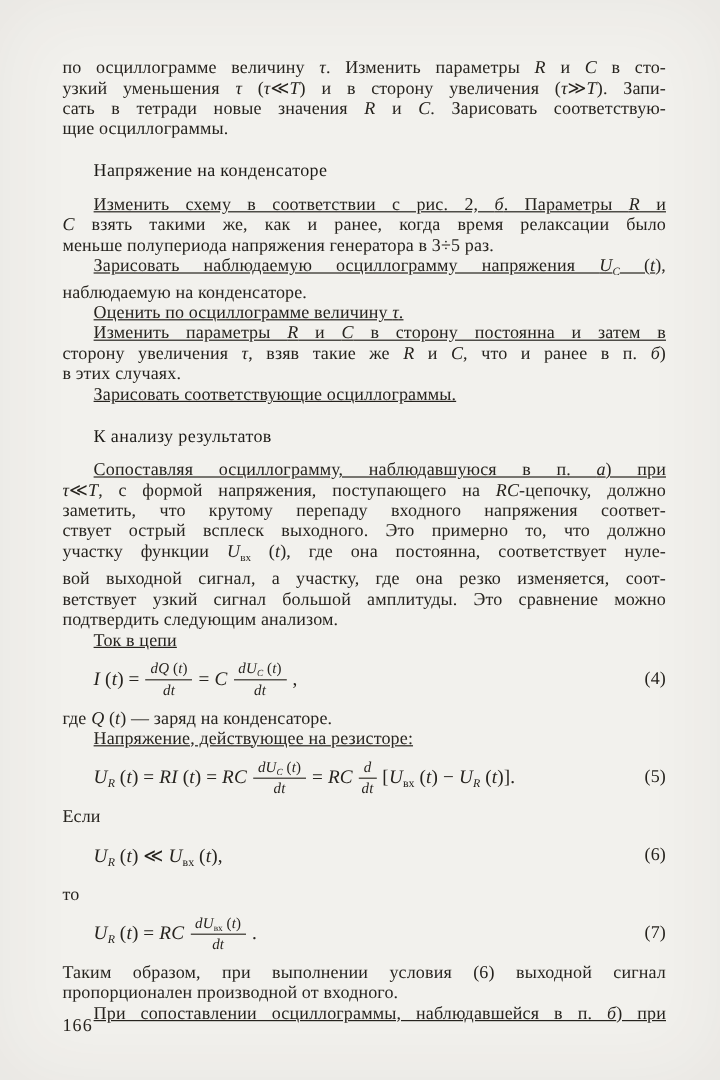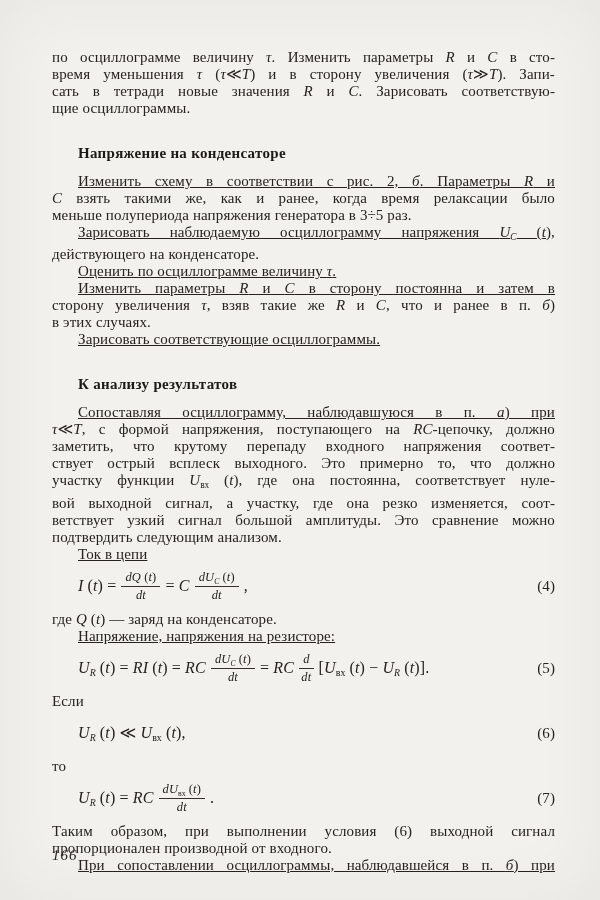--- a/index.html
+++ b/index.html
@@ -28,26 +28,26 @@
     line-height:17px;
     white-space:normal;
   }
   .j{
     text-align:justify;
     text-align-last:justify;
   }
   .ind{ text-indent:26px;text-decoration:underline; }
   .para{ margin:0; }
   .heading{
-    font-weight:bold;
+    font-weight:normal;
     color:var(--heading);
     padding-left:26px;
     letter-spacing:0.3px;
     line-height:17px;
-    margin-top:28px;
+    margin-top:18px;
     margin-bottom:11px;
   }
   .equation{
     display:flex;
     justify-content:space-between;
     align-items:center;
     padding-left:26px;
     margin:7px 0;
     font-size:16px;
     min-height:34px;
@@ -83,46 +83,45 @@
   .frac .den{
     display:block;
     padding-top:1px;
   }
   .page-number{
     position:absolute;
     left:52px;
     bottom:36px;
     font-size:15px;
     letter-spacing:1px;
-    font-style:italic;
   }
 </style>
 </head>
 <body>
 
 <div class="page">
 
   <div class="para">
     <div class="ln j"><span>по осциллограмме величину </span><span class="i">τ</span><span>. Изменить параметры </span><span class="i">R</span><span> и </span><span class="i">C</span><span> в сто-</span></div>
-    <div class="ln j"><span>время уменьшения </span><span class="i">τ</span><span> (</span><span class="i">τ</span><span>≪</span><span class="i">T</span><span>) и в сторону увеличения (</span><span class="i">τ</span><span>≫</span><span class="i">T</span><span>). Запи-</span></div>
+    <div class="ln j"><span>узкий уменьшения </span><span class="i">τ</span><span> (</span><span class="i">τ</span><span>≪</span><span class="i">T</span><span>) и в сторону увеличения (</span><span class="i">τ</span><span>≫</span><span class="i">T</span><span>). Запи-</span></div>
     <div class="ln j"><span>сать в тетради новые значения </span><span class="i">R</span><span> и </span><span class="i">C</span><span>. Зарисовать соответствую-</span></div>
     <div class="ln"><span>щие осциллограммы.</span></div>
   </div>
 
   <div class="heading">Напряжение на конденсаторе</div>
 
   <div class="para">
     <div class="ln j ind"><span>Изменить схему в соответствии с рис. 2, </span><span class="i">б</span><span>. Параметры </span><span class="i">R</span><span> и</span></div>
     <div class="ln j"><span class="i">C</span><span> взять такими же, как и ранее, когда время релаксации было</span></div>
     <div class="ln"><span>меньше полупериода напряжения генератора в 3÷5 раз.</span></div>
   </div>
 
   <div class="para">
     <div class="ln j ind"><span>Зарисовать наблюдаемую осциллограмму напряжения </span><span class="i">U</span><span class="sub i">C</span><span> (</span><span class="i">t</span><span>),</span></div>
-    <div class="ln"><span>действующего на конденсаторе.</span></div>
+    <div class="ln"><span>наблюдаемую на конденсаторе.</span></div>
   </div>
 
   <div class="para">
     <div class="ln ind"><span>Оценить по осциллограмме величину </span><span class="i">τ</span><span>.</span></div>
   </div>
 
   <div class="para">
     <div class="ln j ind"><span>Изменить параметры </span><span class="i">R</span><span> и </span><span class="i">C</span><span> в сторону постоянна и затем в</span></div>
     <div class="ln j"><span>сторону увеличения </span><span class="i">τ</span><span>, взяв такие же </span><span class="i">R</span><span> и </span><span class="i">C</span><span>, что и ранее в п. </span><span class="i">б</span><span>)</span></div>
     <div class="ln"><span>в этих случаях.</span></div>
@@ -151,21 +150,21 @@
 
   <div class="equation">
     <span class="eq-body"><span class="i">I</span><span> (</span><span class="i">t</span><span>) = </span><span class="frac"><span class="num"><span class="i">dQ</span><span> (</span><span class="i">t</span><span>)</span></span><span class="den"><span class="i">dt</span></span></span><span> = </span><span class="i">C</span><span> </span><span class="frac"><span class="num"><span class="i">dU</span><span class="sub i">C</span><span> (</span><span class="i">t</span><span>)</span></span><span class="den"><span class="i">dt</span></span></span><span> ,</span></span>
     <span class="eq-label">(4)</span>
   </div>
 
   <div class="para">
     <div class="ln"><span>где </span><span class="i">Q</span><span> (</span><span class="i">t</span><span>) — заряд на конденсаторе.</span></div>
   </div>
   <div class="para">
-    <div class="ln ind"><span>Напряжение, напряжения на резисторе:</span></div>
+    <div class="ln ind"><span>Напряжение, действующее на резисторе:</span></div>
   </div>
 
   <div class="equation">
     <span class="eq-body"><span class="i">U</span><span class="sub i">R</span><span> (</span><span class="i">t</span><span>) = </span><span class="i">RI</span><span> (</span><span class="i">t</span><span>) = </span><span class="i">RC</span><span> </span><span class="frac"><span class="num"><span class="i">dU</span><span class="sub i">C</span><span> (</span><span class="i">t</span><span>)</span></span><span class="den"><span class="i">dt</span></span></span><span> = </span><span class="i">RC</span><span> </span><span class="frac"><span class="num"><span class="i">d</span></span><span class="den"><span class="i">dt</span></span></span><span> [</span><span class="i">U</span><span class="sub">вх</span><span> (</span><span class="i">t</span><span>) − </span><span class="i">U</span><span class="sub i">R</span><span> (</span><span class="i">t</span><span>)].</span></span>
     <span class="eq-label">(5)</span>
   </div>
 
   <div class="para">
     <div class="ln"><span>Если</span></div>
   </div>

